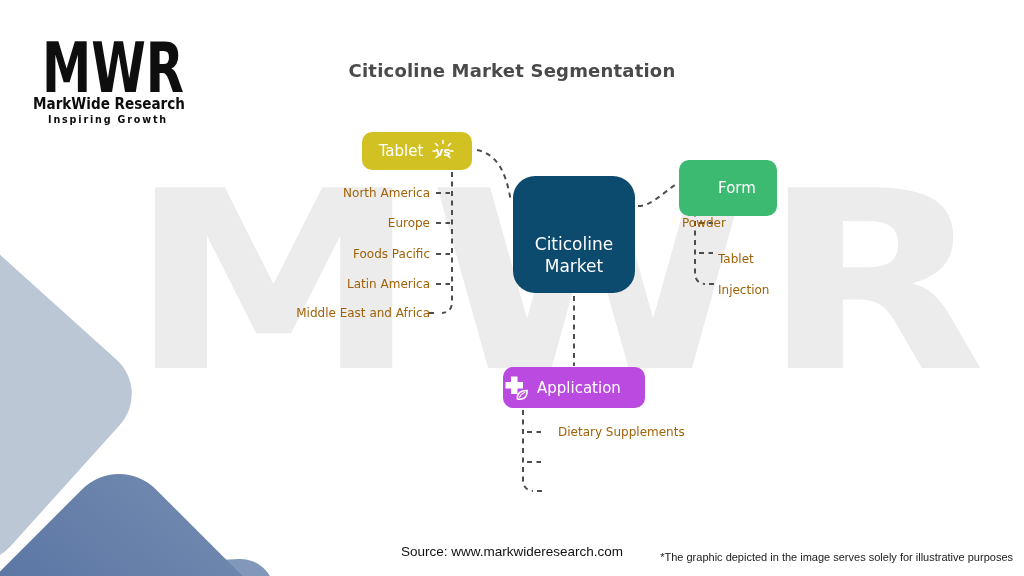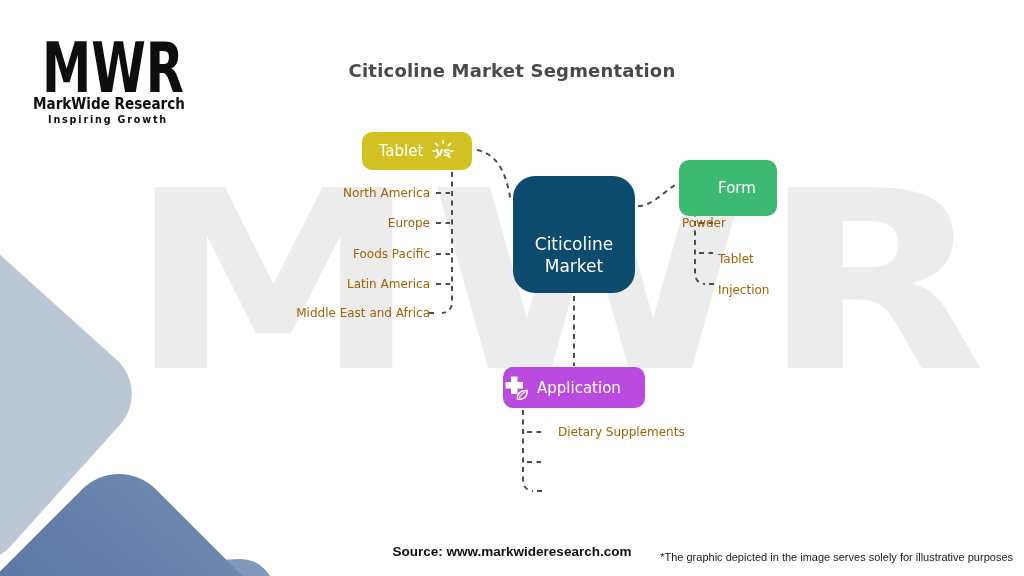--- a/index.html
+++ b/index.html
@@ -148,16 +148,16 @@
   <div class="leaf r" style="top:244px">Foods Pacific</div>
   <div class="leaf r" style="top:274px">Latin America</div>
   <div class="leaf r" style="top:303px">Middle East and Africa</div>
 
   <div class="leaf" style="left:682px;top:213px">Powder</div>
   <div class="leaf" style="left:718px;top:249px">Tablet</div>
   <div class="leaf" style="left:718px;top:280px">Injection</div>
 
   <div class="leaf" style="left:558px;top:422px">Dietary Supplements</div>
 
-  <div style="position:absolute;left:0;right:0;top:544px;text-align:center;font-family:'Liberation Sans',sans-serif;font-size:13.5px;font-weight:bold;color:#111111;">Source: www.markwideresearch.com</div>
+  <div style="position:absolute;left:0;right:0;top:544px;text-align:center;font-family:'Liberation Sans',sans-serif;font-size:13.5px;font-weight:normal;color:#111111;">Source: www.markwideresearch.com</div>
   <div style="position:absolute;right:11px;top:551px;font-family:'Liberation Sans',sans-serif;font-size:11px;color:#1a1a1a;">*The graphic depicted in the image serves solely for illustrative purposes</div>
 
 </div>
 
 </body></html>

